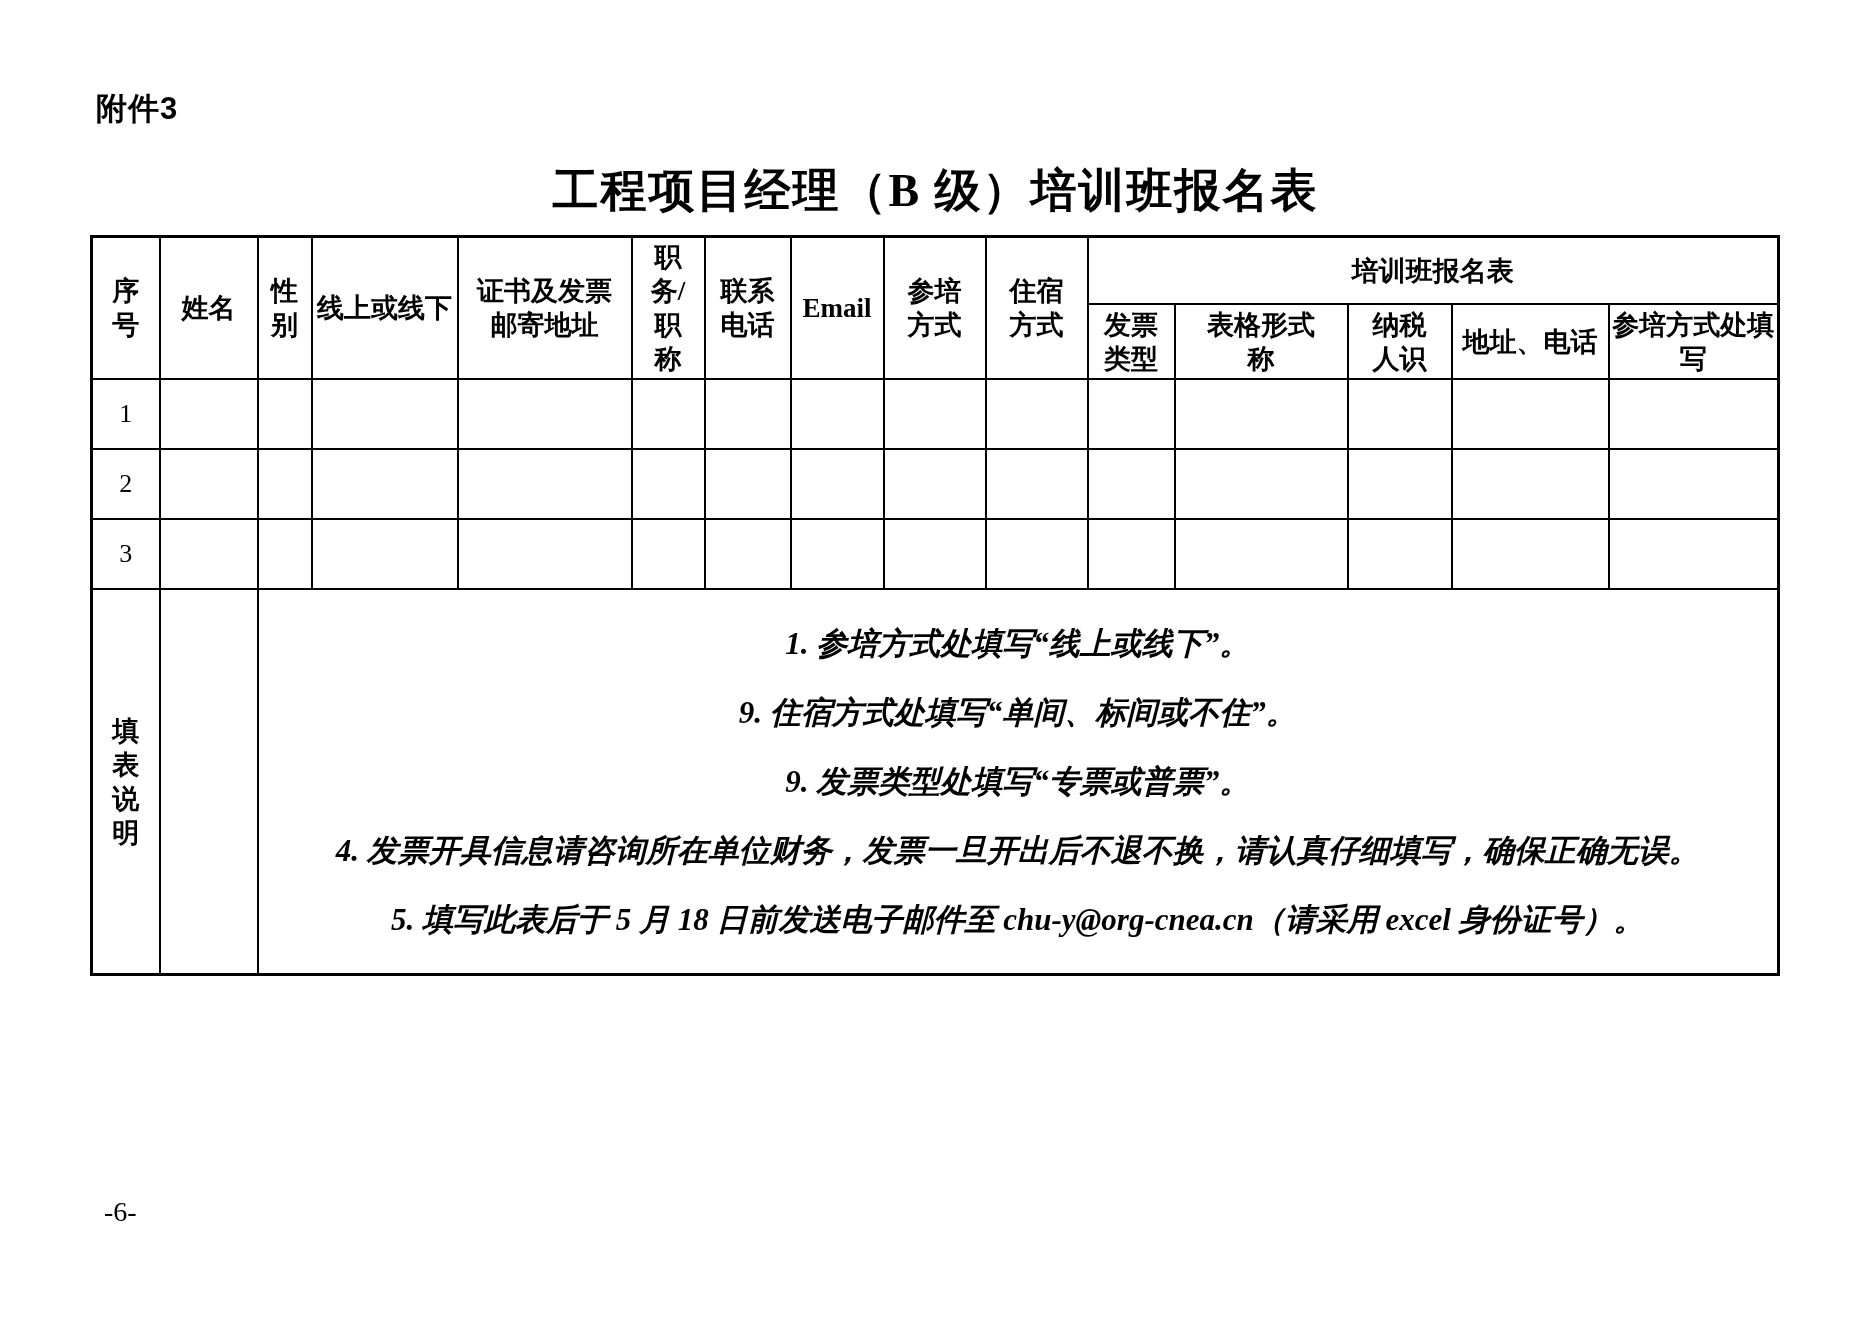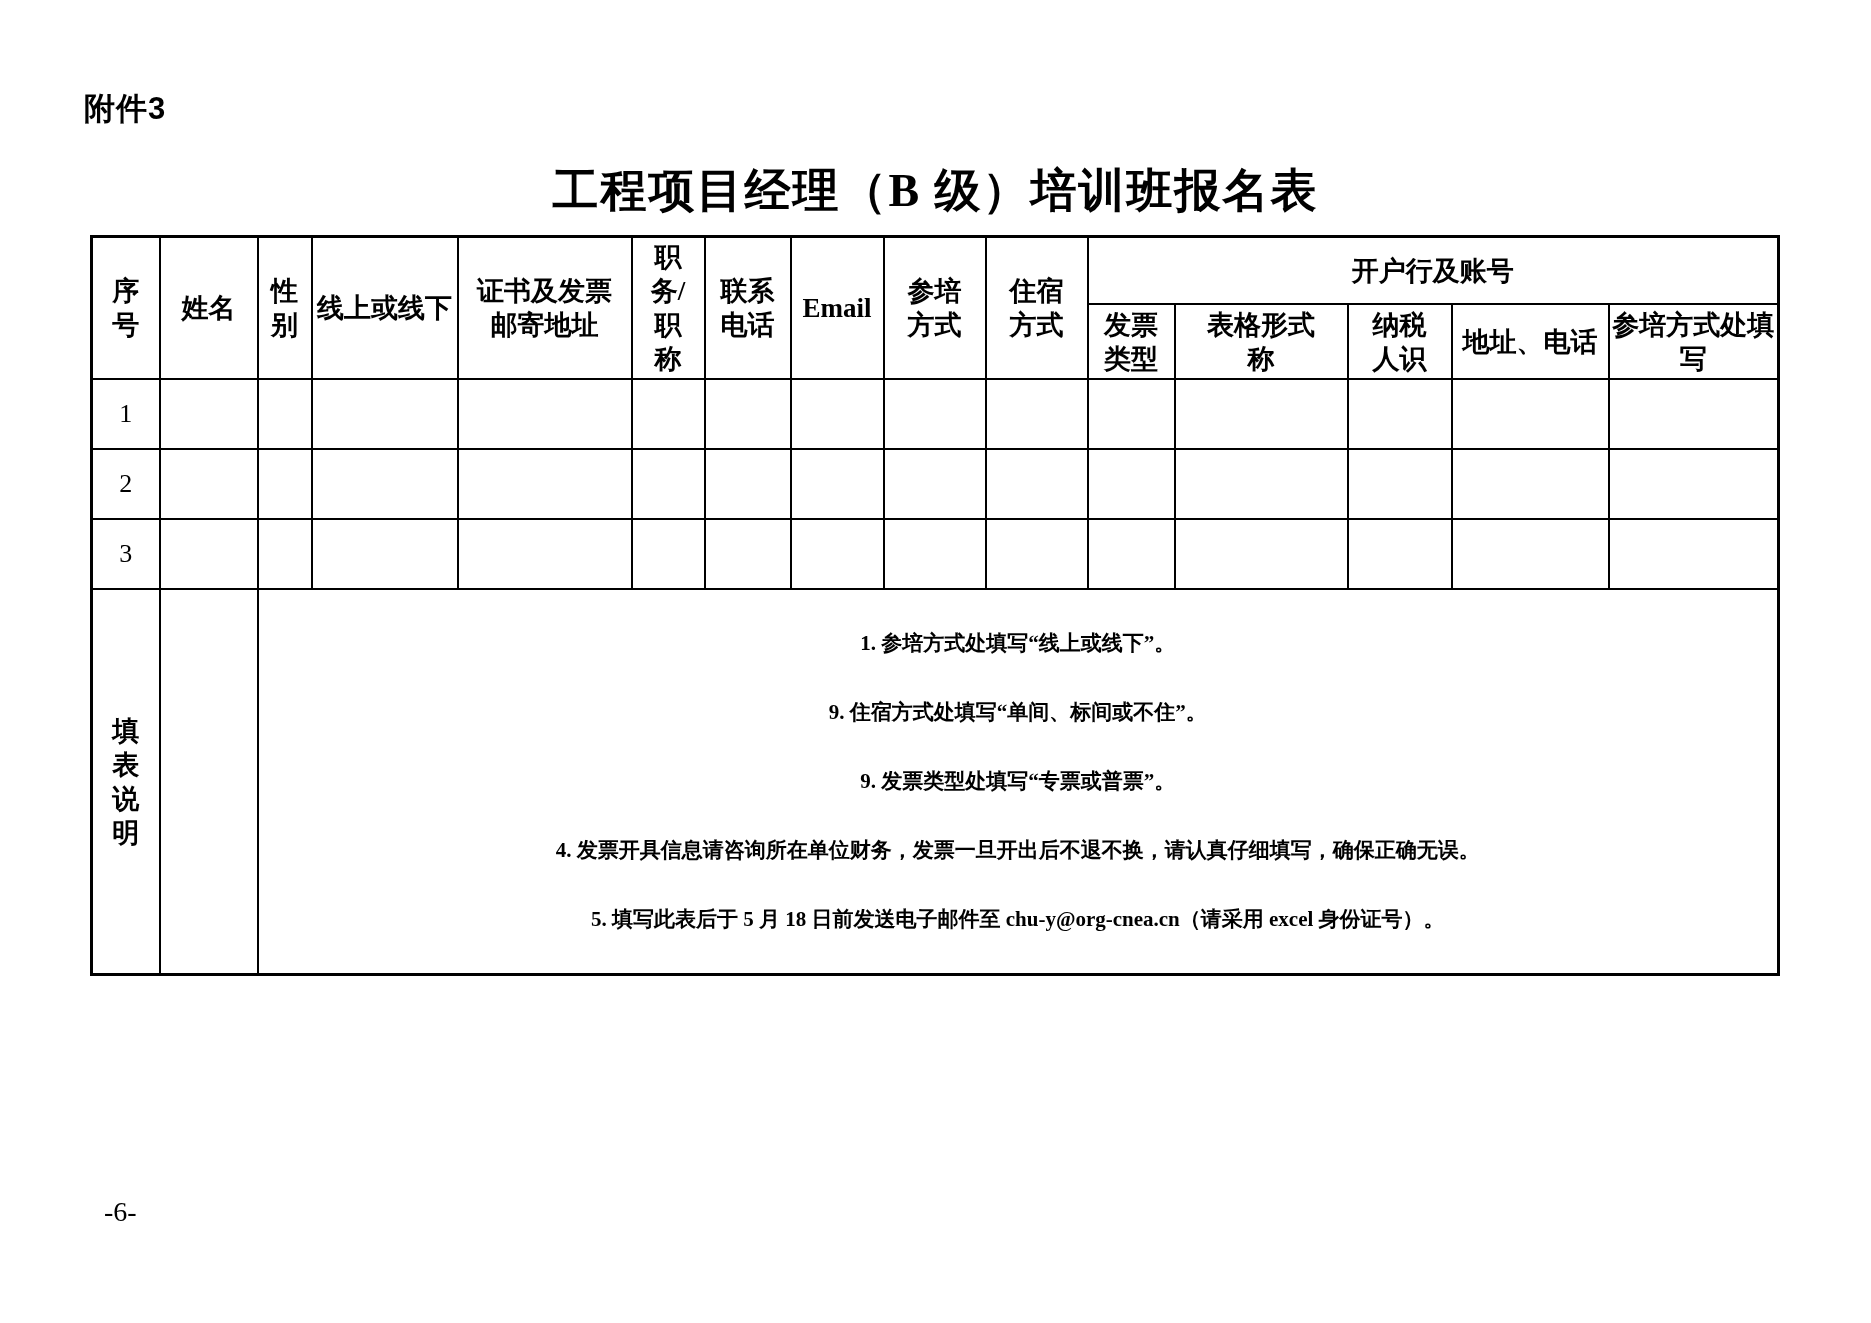--- a/index.html
+++ b/index.html
@@ -7,21 +7,21 @@
   body {
     width: 1871px;
     height: 1323px;
     position: relative;
     font-family: "Liberation Serif", "DejaVu Serif", serif;
     color: #000000;
     overflow: hidden;
   }
   .attachment-label {
     position: absolute;
-    left: 84px;
+    left: 96px;
     top: 88px;
     font-family: "Liberation Sans", "DejaVu Sans", sans-serif;
     font-weight: bold;
     font-size: 31px;
     letter-spacing: 1px;
   }
   .doc-title {
     position: absolute;
     left: 0;
     top: 160px;
@@ -65,23 +65,24 @@
     line-height: 40px;
   }
   td.notes-cell {
     font-weight: normal;
     text-align: left;
     vertical-align: middle;
     white-space: normal;
     padding: 8px 10px 8px 14px;
   }
   .note-line {
-    font-size: 21px;
+    font-size: 31px;
     line-height: 35px;
     white-space: nowrap;
+    font-style: italic;
   }
   .note-bold { font-weight: bold; }
   .page-number {
     position: absolute;
     left: 104px;
     top: 1196px;
     font-size: 28px;
   }
 </style>
 </head>
@@ -123,21 +124,21 @@
 务/
 职
 称</th>
       <th rowspan="2">联系
 电话</th>
       <th rowspan="2">Email</th>
       <th rowspan="2">参培
 方式</th>
       <th rowspan="2">住宿
 方式</th>
-      <th colspan="5">开户行及账号</th>
+      <th colspan="5">培训班报名表</th>
     </tr>
     <tr class="subheader-row">
       <th>发票
 类型</th>
       <th>表格形式
 称</th>
       <th>纳税
 人识</th>
       <th>地址、电话</th>
       <th>参培方式处填写</th>

